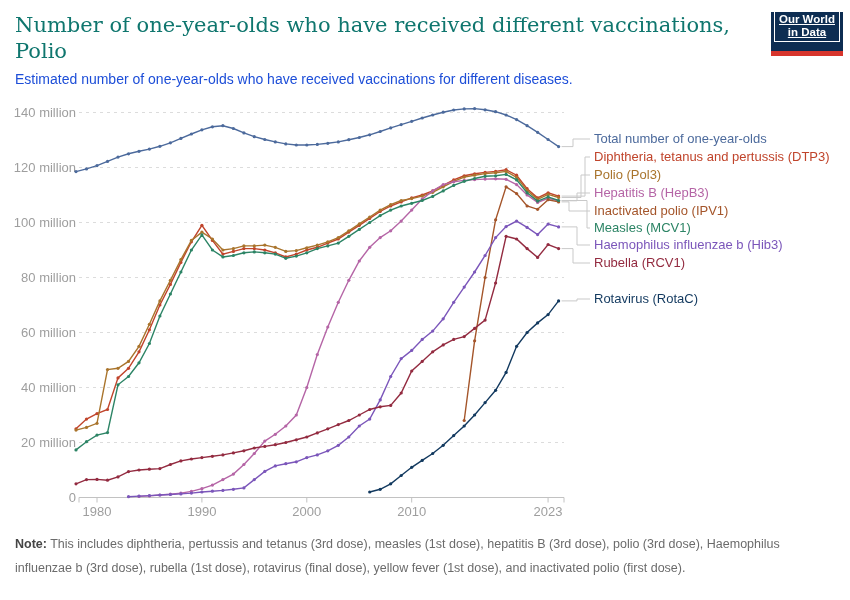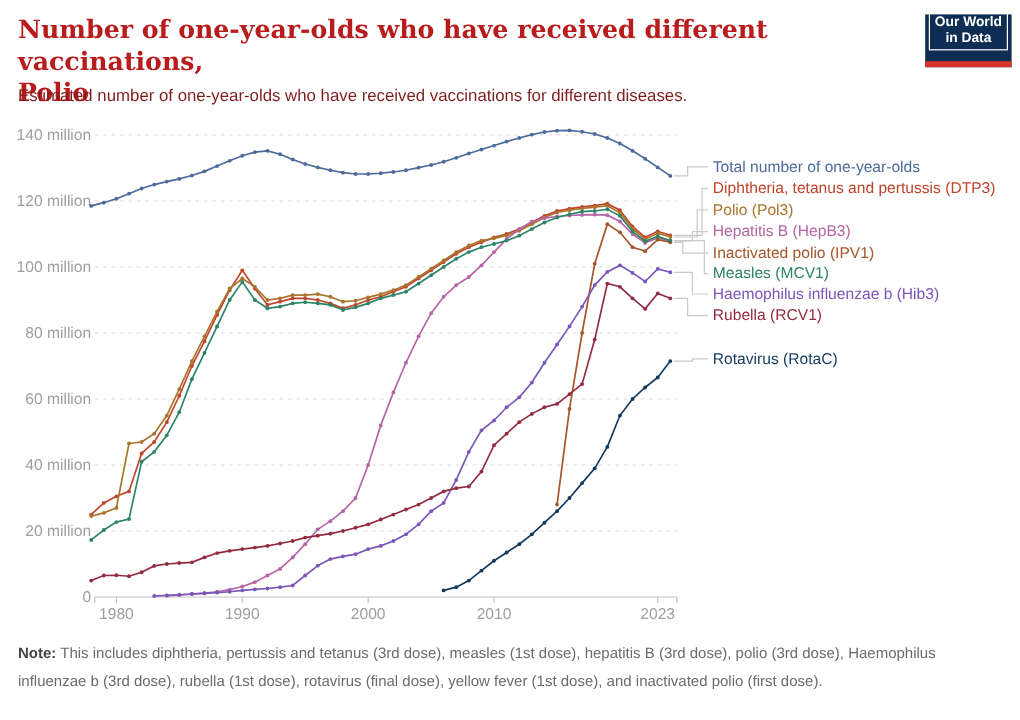--- a/index.html
+++ b/index.html
@@ -1,26 +1,26 @@
 <!DOCTYPE html>
 <html><head>
 <meta charset="utf-8">
 <style>
   html,body{margin:0;padding:0;background:#fff;}
   body{width:850px;height:600px;position:relative;overflow:hidden;
        font-family:"Liberation Sans","DejaVu Sans",sans-serif;}
   .title{position:absolute;left:15px;top:12px;width:745px;
          font-family:"DejaVu Serif","Liberation Serif",serif;
-         font-weight:bold;font-size:21px;line-height:26px;color:#b91c1c;}
+         font-weight:normal;font-size:21px;line-height:26px;color:#0f766e;}
   .subtitle{position:absolute;left:15px;top:71px;width:740px;
-            font-size:14px;color:#7f1d1d;}
+            font-size:14px;color:#1d4ed8;}
   .logo{position:absolute;right:7px;top:12px;width:72px;height:44px;
         display:flex;align-items:center;justify-content:center;text-align:center;}
   .logo-inner{border:1px solid #fff;padding:2px 4px;margin-bottom:16px;
-        font-size:11.5px;line-height:13px;font-weight:bold;color:#fff;}
+        font-size:11.5px;line-height:13px;font-weight:bold;color:#fff;text-decoration:underline;}
   .logo-stripe{position:absolute;left:0;right:0;bottom:0;height:5px;}
   #chart-svg{position:absolute;left:0;top:0;}
   .footer{position:absolute;left:15px;top:529px;width:823px;font-size:13px;color:#5f5f5f;}
   .src-row{display:flex;justify-content:space-between;}
   .b{font-weight:bold;color:#454545;}
   .note{margin-top:3px;font-size:12.5px;line-height:24px;color:#6b6b6b;width:823px;}
   svg text{font-family:"Liberation Sans","DejaVu Sans",sans-serif;}
 </style>
 </head>
 <body>

